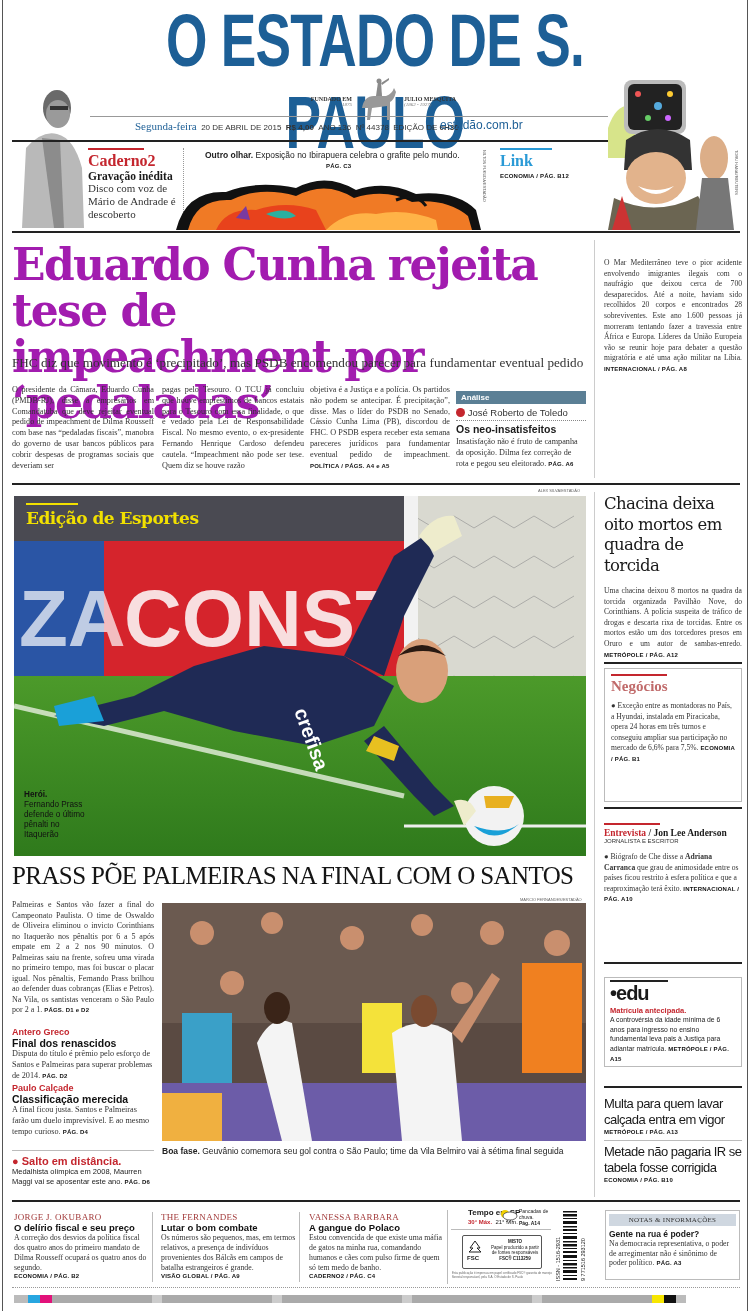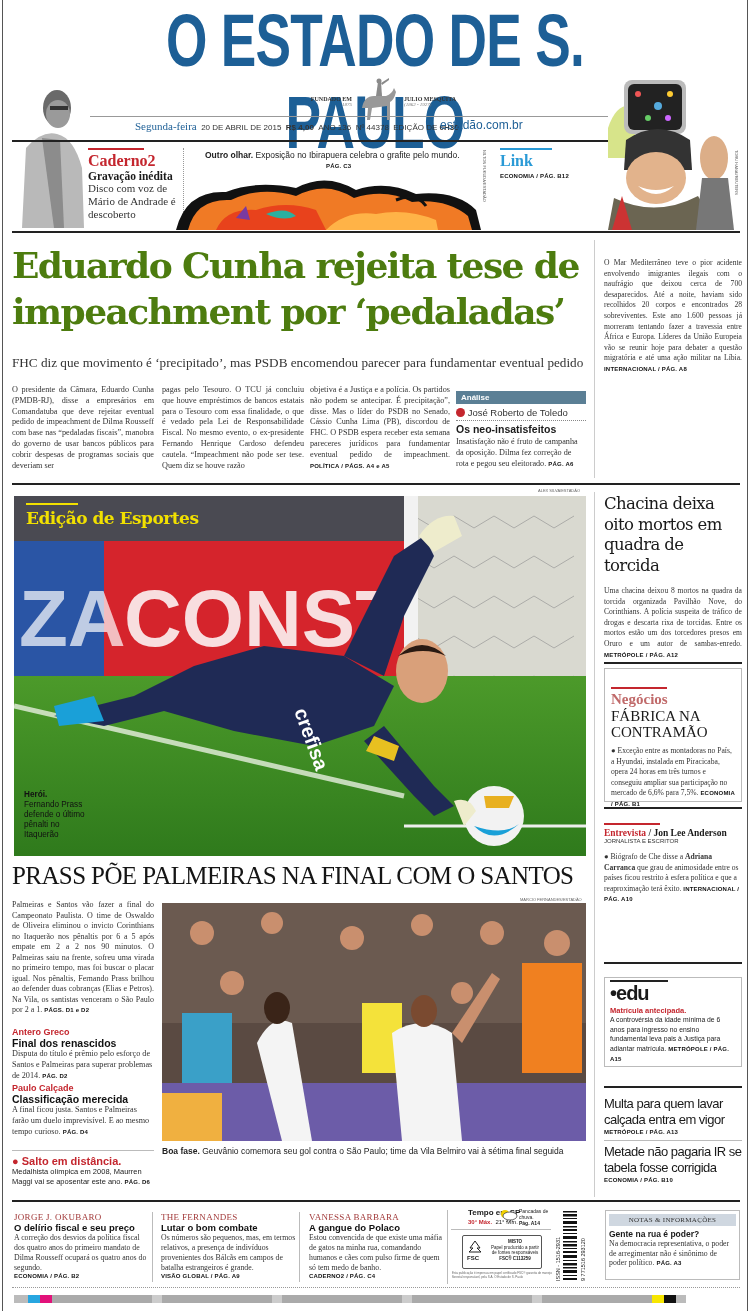--- a/index.html
+++ b/index.html
@@ -18,21 +18,21 @@
 .dateline{top:120px;left:135px;font-family:"Liberation Sans",sans-serif;font-size:8px;color:#333;white-space:nowrap}
 .dateline .day{font-family:"Liberation Serif",serif;color:#1d5f96;font-size:11px}
 .dateline b{font-weight:bold}
 .site{top:118px;left:440px;font-family:"Liberation Sans",sans-serif;color:#1d5f96;font-size:12px}
 .founded{top:96px;font-family:"Liberation Serif",serif;font-size:6px;font-weight:bold;color:#333;text-align:right}
 .founded small{display:block;font-weight:normal;font-style:italic;color:#777}
 
 .teaser-kicker{font-family:"Liberation Serif",serif;font-weight:bold;font-size:16px}
 .photo{position:absolute;overflow:hidden}
 
-.lead-h{left:12px;top:242px;width:580px;font-family:"DejaVu Serif",serif;font-weight:bold;font-size:36px;line-height:46px;letter-spacing:-1.6px;color:#4d7c0f}
+.lead-h{left:12px;top:242px;width:580px;font-family:"DejaVu Serif",serif;font-weight:bold;font-size:44px;line-height:46px;letter-spacing:-1.6px;color:#a21caf}
 .lead-deck{left:12px;top:355px;width:580px;font-family:"Liberation Serif",serif;font-size:13.2px;color:#333;white-space:nowrap}
 .side-h{font-family:"DejaVu Serif",serif;font-size:18.5px;line-height:22px;letter-spacing:-.6px;color:#1a1a1a}
 .col{position:absolute}
 .analysis-bar{background:#5b7f95;color:#fff;font-family:"Liberation Sans",sans-serif;font-weight:bold;font-size:8px;padding:2px 5px}
 .box{position:absolute;border:1px solid #aaa}
 .caption{font-family:"Liberation Sans",sans-serif;font-size:8.5px;color:#222}
 .credit{font-family:"Liberation Sans",sans-serif;font-size:4px;color:#666;text-transform:uppercase}
 .red{color:#c4262e}
 .col-h{font-family:"Liberation Sans",sans-serif;font-weight:bold;font-size:10.5px;color:#111}
 .col-author{font-family:"Liberation Sans",sans-serif;font-weight:bold;font-size:9px;color:#c4262e}
@@ -284,24 +284,23 @@
 </div>
 
 <div class="hair" style="left:594px;top:492px;width:1px;height:705px;background:#ccc"></div>
 
 <div class="col" style="left:604px;top:494px;width:138px">
   <div class="side-h" style="font-size:16.5px;line-height:20.5px">Chacina deixa oito mortos em quadra de torcida</div>
   <div class="body-text" style="margin-top:10px;font-size:7.6px;line-height:10.6px"><span>Uma chacina deixou 8 mortos na quadra da torcida organizada Pavilhão Nove, do Corinthians. A polícia suspeita de tráfico de drogas e descarta rixa de torcidas. Entre os mortos estão um dos torcedores presos em Oruro e um autor de sambas-enredo.</span> <span class="ref">METRÓPOLE / PÁG. A12</span></div>
 </div>
 <div class="rule" style="left:604px;top:662px;width:138px;height:2px"></div>
 
-<div class="box" style="left:604px;top:668px;width:138px;height:134px;border-color:#bbb;padding:16px 6px">
+<div class="box" style="left:604px;top:668px;width:138px;height:134px;border-color:#bbb;padding:3px 6px">
   <div style="width:56px;height:2px;background:#c4262e;margin:2px 0 2px"></div>
   <div class="serif red" style="font-weight:bold;font-size:15px;color:#c06a6a">Negócios</div>
-  <div class="serif" style="font-size:15px;line-height:16px">FÁBRICA NA CONTRAMÃO</div>
   <div class="body-text" style="text-align:left;margin-top:6px;font-size:7.6px;line-height:10.6px">● <span>Exceção entre as montadoras no País, a Hyundai, instalada em Piracicaba, opera 24 horas em três turnos e conseguiu ampliar sua participação no mercado de 6,6% para 7,5%.</span> <span class="ref">ECONOMIA / PÁG. B1</span></div>
 </div>
 <div class="rule" style="left:604px;top:807px;width:138px;height:2px"></div>
 
 <div class="col" style="left:604px;top:823px;width:138px">
   <div style="width:56px;height:2px;background:#c4262e;margin-bottom:3px"></div>
   <div class="serif" style="font-size:9.5px;font-weight:bold;white-space:nowrap"><span class="red">Entrevista</span> / <span>Jon Lee Anderson</span></div>
   <div class="sans" style="font-size:6px;color:#333">JORNALISTA E ESCRITOR</div>
   <div class="body-text" style="text-align:left;margin-top:8px;font-size:7.6px;line-height:10.6px">● <span>Biógrafo de Che disse a </span><b>Adriana Carranca</b><span> que grau de animosidade entre os países ficou restrito à esfera política e que a reaproximação terá êxito.</span> <span class="ref">INTERNACIONAL / PÁG. A10</span></div>
 </div>

